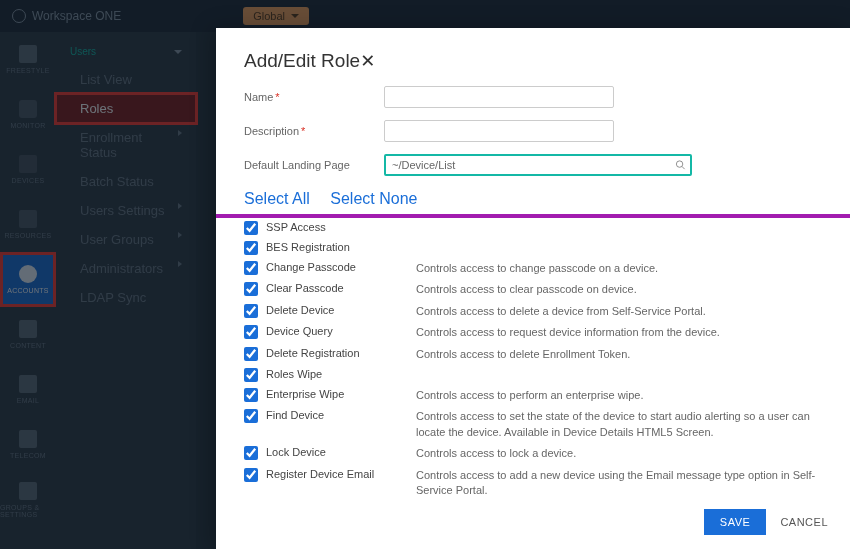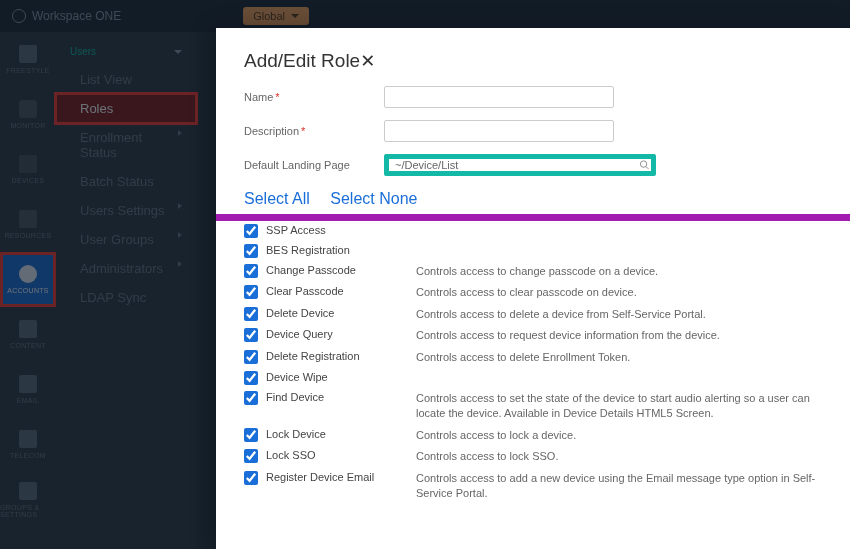--- a/index.html
+++ b/index.html
@@ -29,25 +29,25 @@
 .modal{position:absolute;top:28px;left:216px;right:0;bottom:0;background:#fff;display:flex;flex-direction:column;box-shadow:-4px 0 20px rgba(0,0,0,.25)}
 .modal-hdr{padding:22px 28px 14px;display:flex;justify-content:flex-start;align-items:flex-start}
 .modal-title{font-size:19px;font-weight:400;color:#333}
 .close-x{font-size:18px;color:#333;cursor:pointer;font-weight:300}
 .form-area{padding:0 28px}
 .form-row{display:flex;align-items:center;margin-bottom:12px}
 .form-lbl{width:140px;font-size:11px;color:#666}
 .req{color:#d93025;margin-left:2px}
 .form-inp{width:230px;height:22px;border:1px solid #ccc;border-radius:2px;font-size:11px;padding:0 6px}
 .dlp-row{position:relative}
-.dlp-inp{width:272px;height:22px;border:5px solid #14b8a6;border-radius:2px;font-size:11px;padding:0 22px 0 6px;color:#666}
+.dlp-inp{width:308px;height:22px;border:2px solid #14b8a6;border-radius:2px;font-size:11px;padding:0 22px 0 6px;color:#666}
 .srch-ic{position:absolute;right:6px;top:50%;transform:translateY(-50%);width:11px;height:11px;color:#888}
 .sel-links{padding:2px 28px 6px;font-size:16px}
 .sel-link{color:#1a6ed8;cursor:pointer;margin-right:16px}
-.perms{flex:1;overflow-y:auto;padding:0 28px 10px;border-top:7px solid #a21caf}
+.perms{flex:1;overflow-y:auto;padding:0 28px 10px;border-top:4px solid #a21caf}
 .perm-row{display:flex;align-items:flex-start;padding:3px 0;font-size:11px;color:#555}
 .perm-chk{width:14px;height:14px;margin-right:8px;accent-color:#1a6ed8;flex-shrink:0;cursor:pointer}
 .perm-name{width:150px;color:#444}
 .perm-desc{flex:1;color:#666;line-height:1.4}
 .modal-ftr{padding:14px 22px;display:flex;justify-content:flex-end;gap:14px;align-items:center}
 .btn-save{background:#1a6ed8;color:#fff;border:none;font-size:11px;padding:7px 16px;letter-spacing:.5px;cursor:pointer}
 .btn-cancel{background:none;border:none;color:#555;font-size:11px;letter-spacing:.5px;cursor:pointer}
 </style>
 </head>
 <body>
@@ -201,36 +201,40 @@
         <div class="perm-name">Device Query</div>
         <div class="perm-desc">Controls access to request device information from the device.</div>
       </div>
       <div class="perm-row">
         <input type="checkbox" checked="" class="perm-chk" style="">
         <div class="perm-name">Delete Registration</div>
         <div class="perm-desc">Controls access to delete Enrollment Token.</div>
       </div>
       <div class="perm-row">
         <input type="checkbox" checked="" class="perm-chk" style="">
-        <div class="perm-name">Device Wipe</div>
+        <div class="perm-name">Roles Wipe</div>
+      </div>
+      <div class="perm-row">
+        <input type="checkbox" checked="" class="perm-chk" style="">
+        <div class="perm-name">Enterprise Wipe</div>
+        <div class="perm-desc">Controls access to perform an enterprise wipe.</div>
       </div>
       <div class="perm-row">
         <input type="checkbox" checked="" class="perm-chk" style="">
         <div class="perm-name">Find Device</div>
         <div class="perm-desc">Controls access to set the state of the device to start audio alerting so a user can locate the device. Available in Device Details HTML5 Screen.</div>
       </div>
       <div class="perm-row">
         <input type="checkbox" checked="" class="perm-chk" style="">
         <div class="perm-name">Lock Device</div>
         <div class="perm-desc">Controls access to lock a device.</div>
       </div>
       <div class="perm-row">
         <input type="checkbox" checked="" class="perm-chk" style="">
-        <div class="perm-name">Lock SSO</div>
-        <div class="perm-desc">Controls access to lock SSO.</div>
-      </div>
-      <div class="perm-row">
-        <input type="checkbox" checked="" class="perm-chk" style="">
         <div class="perm-name">Register Device Email</div>
         <div class="perm-desc">Controls access to add a new device using the Email message type option in Self-Service Portal.</div>
       </div>
     </div>
+  <div class="modal-ftr">
+    <button class="btn-save">SAVE</button>
+    <button class="btn-cancel">CANCEL</button>
+  </div>
 </div>
 
 </body></html>

